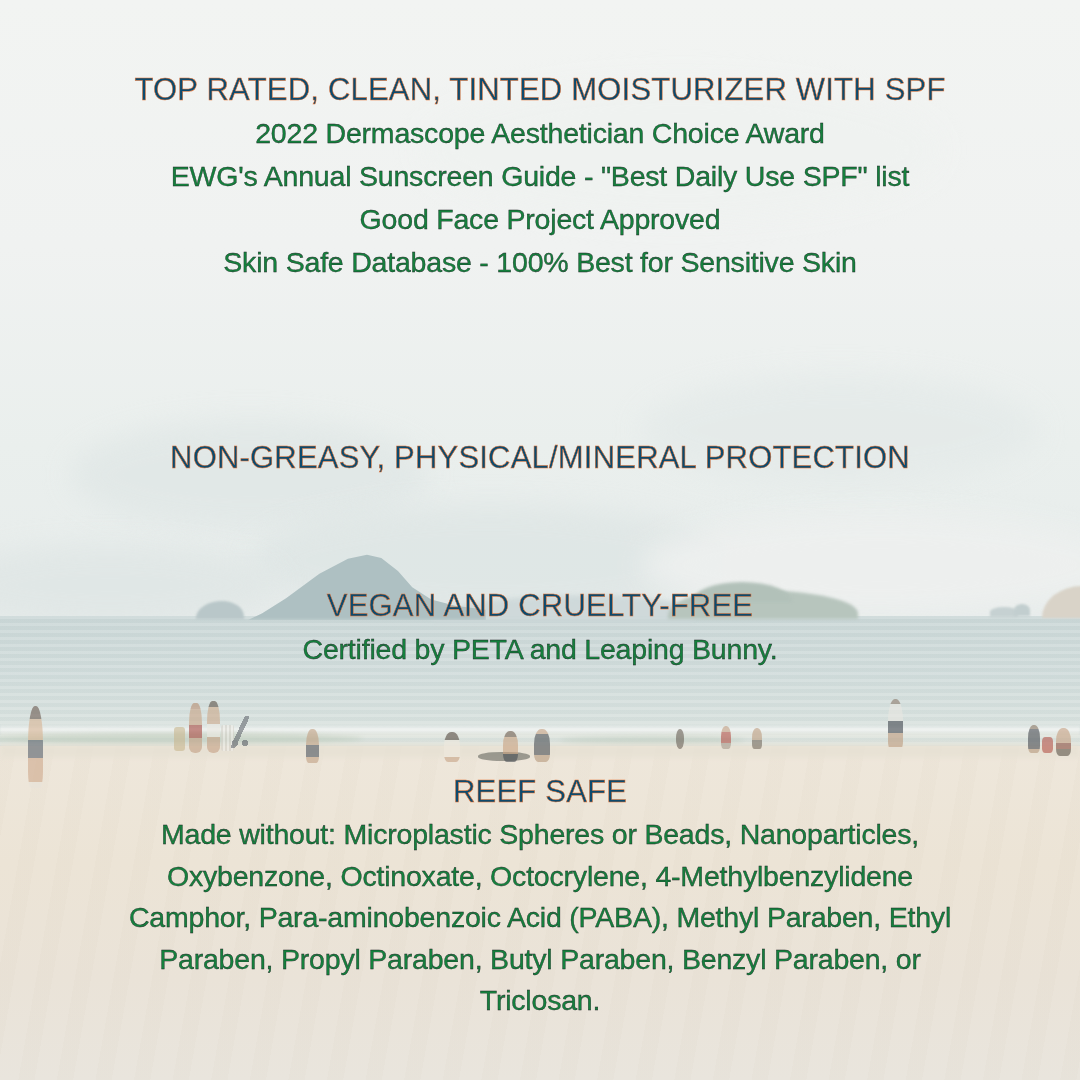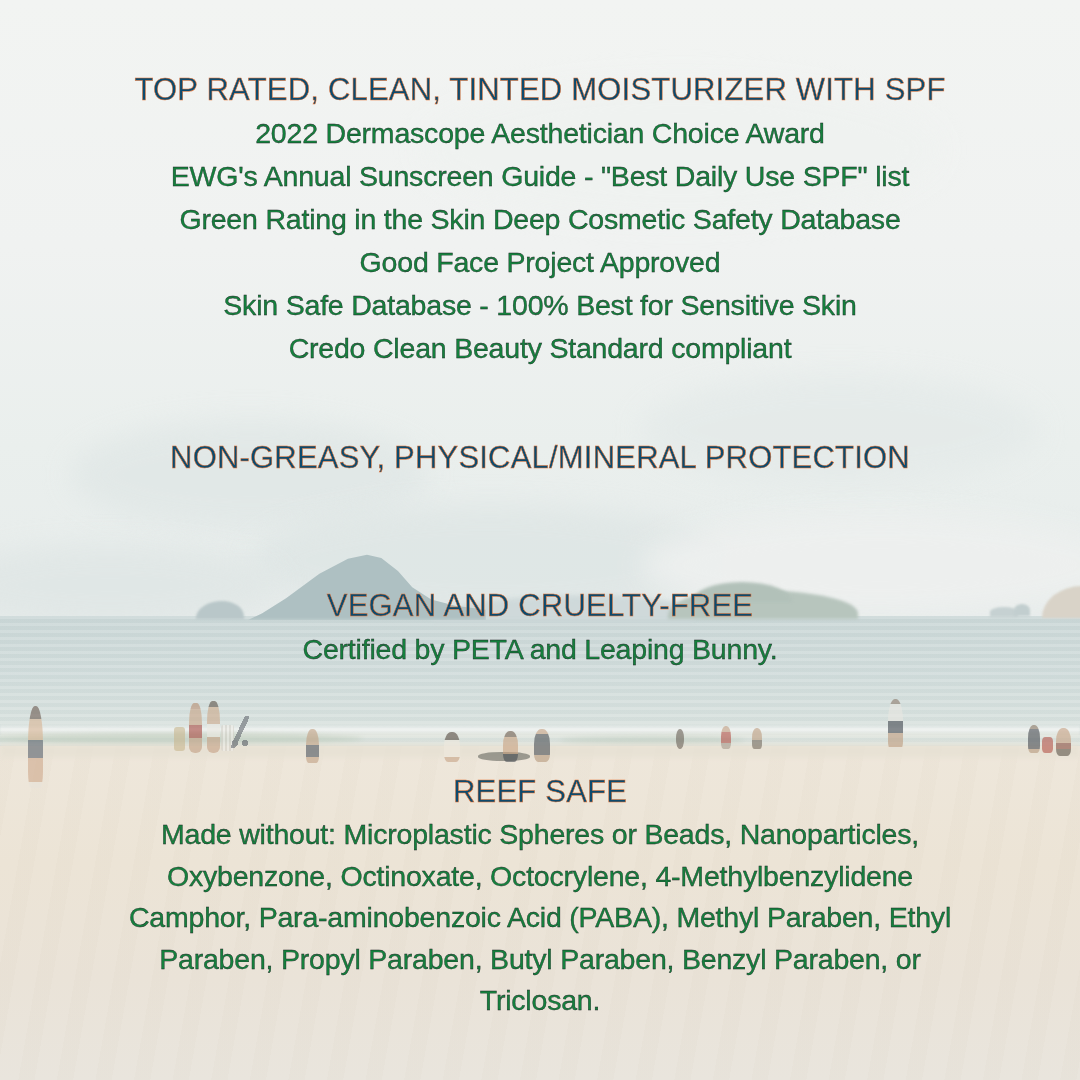--- a/index.html
+++ b/index.html
@@ -142,24 +142,22 @@
       background:linear-gradient(180deg,#8a7764 0 16%,#474b52 16% 85%,#b79a7d 85%);"></div>
     <div class="fig" style="left:1042px;top:737px;width:11px;height:16px;border-radius:30%;background:#b5544a;"></div>
     <div class="fig" style="left:1056px;top:728px;width:15px;height:28px;border-radius:45% 45% 25% 25%;
       background:linear-gradient(180deg,#c7a183 0 55%,#8a4f43 55% 76%,#5d554b 76%);"></div>
   </div>
 
   <section class="sec sec1">
     <div class="hd">TOP RATED, CLEAN, TINTED MOISTURIZER WITH SPF</div>
     <div class="ln">2022 Dermascope Aesthetician Choice Award</div>
     <div class="ln">EWG's Annual Sunscreen Guide - "Best Daily Use SPF" list</div>
-    <div class="ln">Green Rating in the Skin Deep Cosmetic Safety Database</div>
     <div class="ln">Good Face Project Approved</div>
     <div class="ln">Skin Safe Database - 100% Best for Sensitive Skin</div>
-    <div class="ln">Credo Clean Beauty Standard compliant</div>
   </section>
 
   <section class="sec sec2">
     <div class="hd">NON-GREASY, PHYSICAL/MINERAL PROTECTION</div>
   </section>
 
   <section class="sec sec3">
     <div class="hd">VEGAN AND CRUELTY-FREE</div>
     <div class="ln">Certified by PETA and Leaping Bunny.</div>
   </section>

